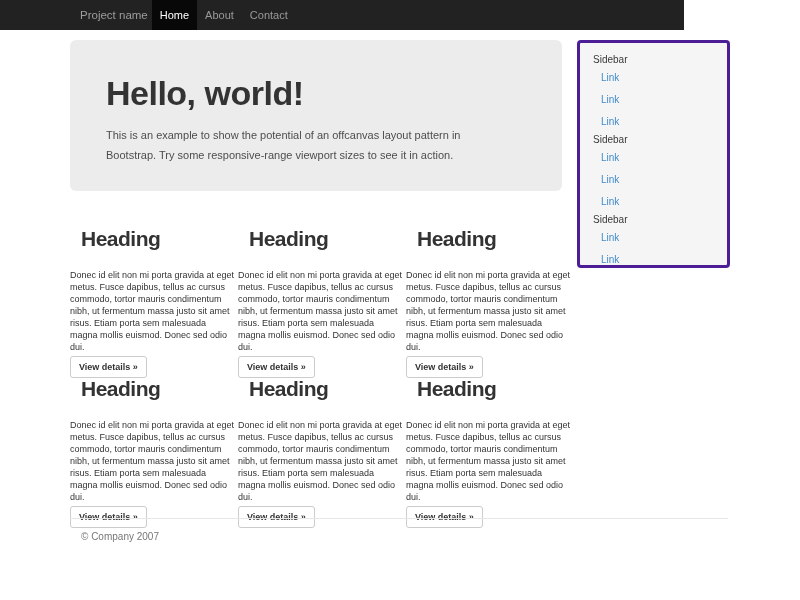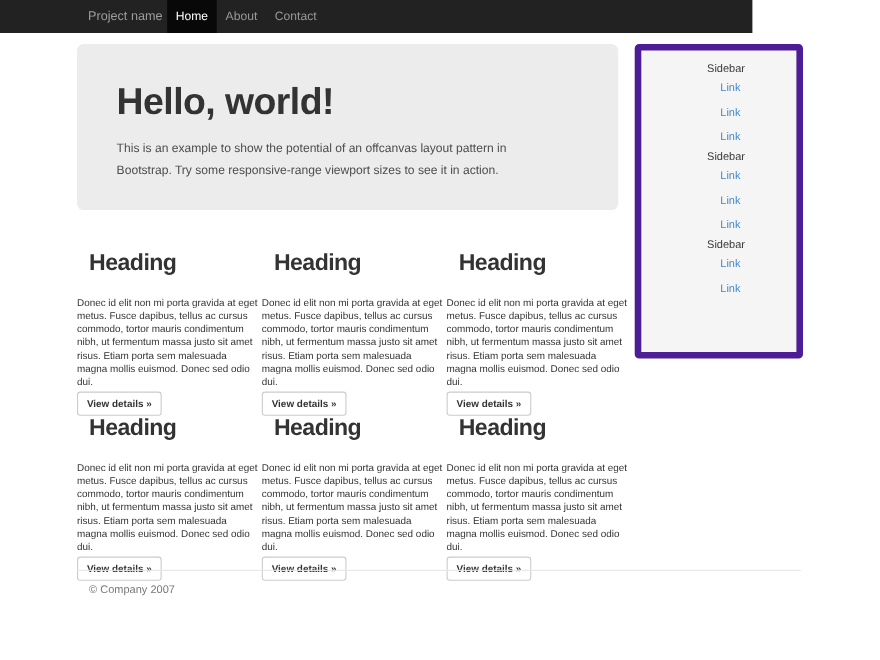--- a/index.html
+++ b/index.html
@@ -36,23 +36,23 @@
     margin:0; font-size:34px; line-height:39px; font-weight:bold;
     color:#333333; letter-spacing:-0.5px;
   }
   .jumbotron p {
     margin:12px 0 0 0; width:395px; font-size:11px; line-height:20px;
     color:#4d4d4d;
   }
 
   
   .sidebar {
-    position:absolute; left:577px; top:40px; width:153px; height:286px;
-    background:#f5f5f5; border:6px solid #4c1d95; border-radius:4px;
-    box-sizing:border-box; padding-top:10px;text-align:center;
+    position:absolute; left:577px; top:40px; width:153px; height:228px;
+    background:#f5f5f5; border:3px solid #4c1d95; border-radius:4px;
+    box-sizing:border-box; padding-top:10px;
   }
   .sb-heading {
     margin-left:13px; height:14px; line-height:14px; font-size:10px;
     color:#3a3a3a;
   }
   .sb-link {
     display:block; margin-left:21px; height:22px; line-height:22px;
     font-size:10px; color:#428bca; text-decoration:none;
   }
 

